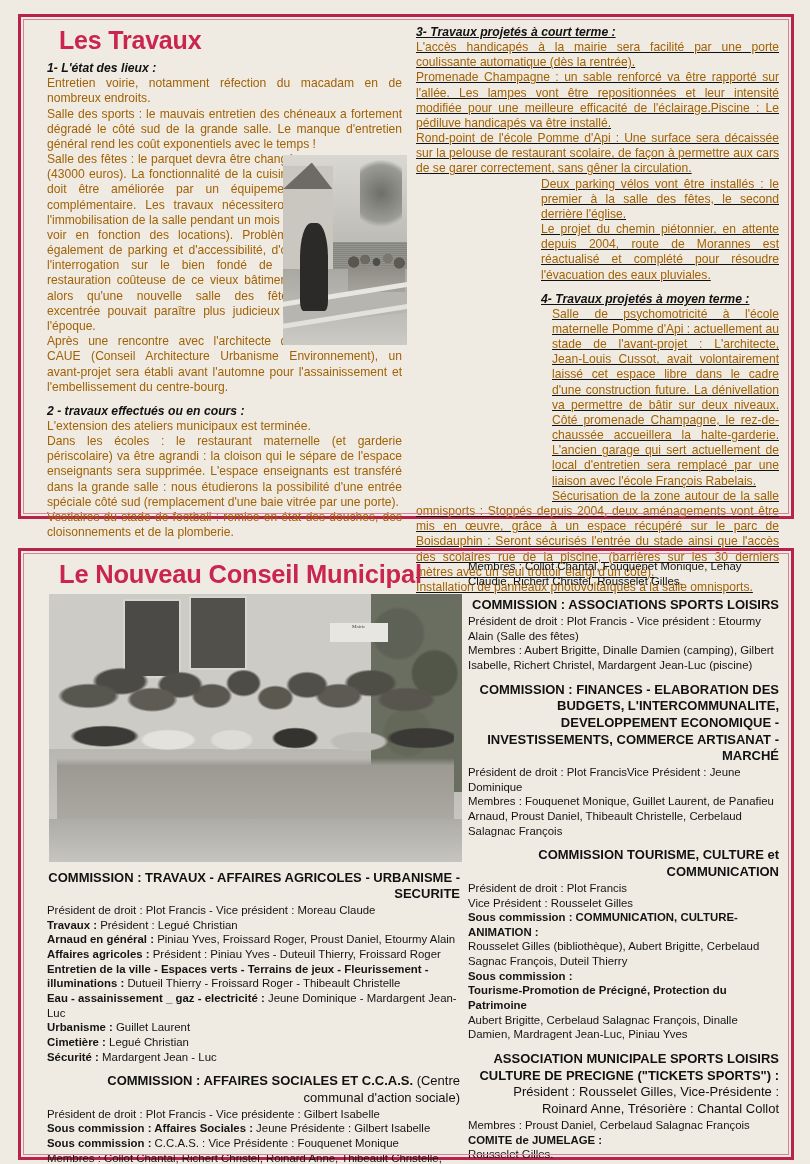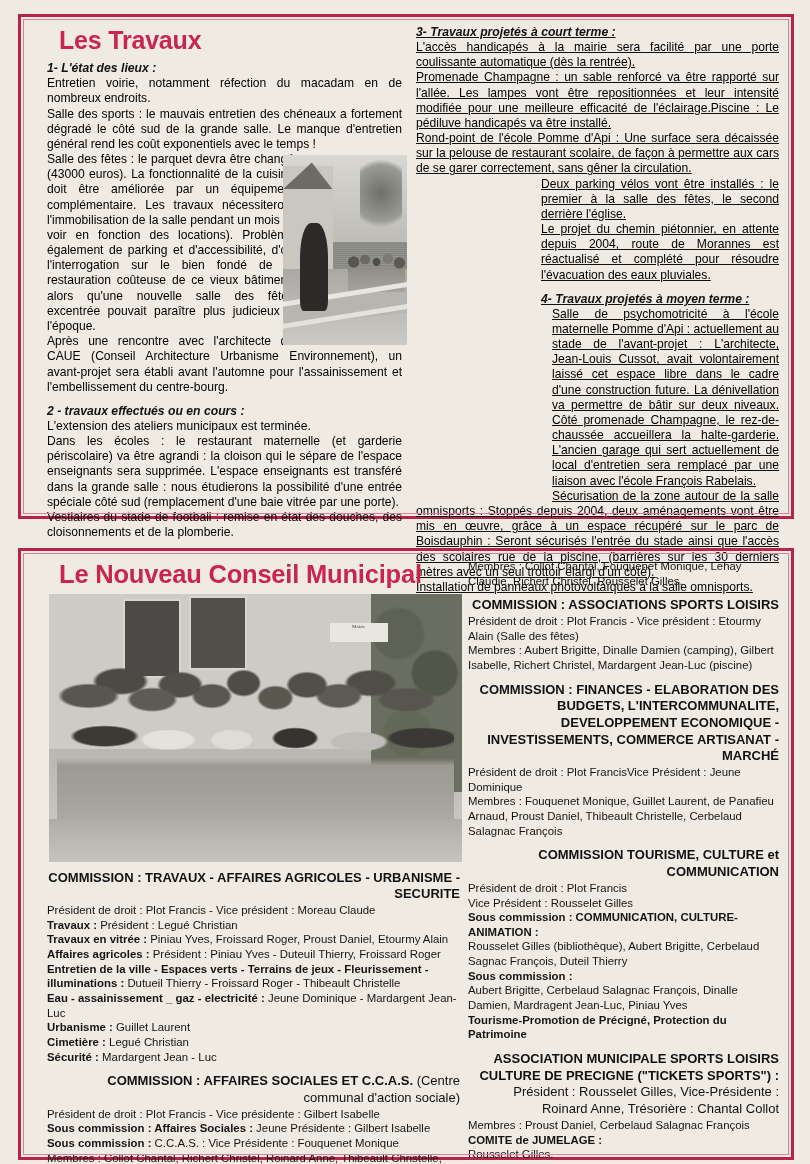--- a/index.html
+++ b/index.html
@@ -73,21 +73,21 @@
     box-sizing: border-box;
     text-decoration: underline;
   }
 
   p.body, div.body {
     font-size: 12.1px;
     line-height: 1.255;
     margin: 0 0 0 0;
     text-align: justify;
     hyphens: auto;
-    color: #000000;
+    color: #a16207;
   }
   .sub-head {
     font-size: 12.2px;
     font-weight: bold;
     font-style: italic;
     margin: 0 0 1px 0;
     color: #111;
   }
   .gap { height: 9px; }
 
@@ -290,21 +290,21 @@
               </div>
             <div class="crowd"></div>
               <div class="steps"></div>
           </div>
 
           <div id="conseil-left-body">
               <div class="blk">
                 <div class="cmt-head">COMMISSION : TRAVAUX - AFFAIRES AGRICOLES - URBANISME - SECURITE</div>
                 <div class="cmt"><span>Président de droit : Plot Francis - Vice président : Moreau Claude</span></div>
                 <div class="cmt"><b>Travaux : </b><span>Président : Legué Christian</span></div>
-                <div class="cmt"><b>Travaux en vitrée : </b><span>Piniau Yves, Froissard Roger, Proust Daniel, Etourmy Alain</span></div>
+                <div class="cmt"><b>Arnaud en général : </b><span>Piniau Yves, Froissard Roger, Proust Daniel, Etourmy Alain</span></div>
                 <div class="cmt"><b>Affaires agricoles : </b><span>Président : Piniau Yves - Duteuil Thierry, Froissard Roger</span></div>
                 <div class="cmt"><b>Entretien de la ville - Espaces verts - Terrains de jeux - Fleurissement -</b></div>
                 <div class="cmt"><b>illuminations : </b><span>Dutueil Thierry - Froissard Roger - Thibeault Christelle</span></div>
                 <div class="cmt"><b>Eau - assainissement _ gaz - electricité : </b><span>Jeune Dominique - Mardargent Jean-Luc</span></div>
                 <div class="cmt"><b>Urbanisme : </b><span>Guillet Laurent</span></div>
                 <div class="cmt"><b>Cimetière : </b><span>Legué Christian</span></div>
                 <div class="cmt"><b>Sécurité : </b><span>Mardargent Jean - Luc</span></div>
               </div>
               <div class="blk">
                 <div class="cmt-head">COMMISSION : AFFAIRES SOCIALES ET C.C.A.S.<span style="font-weight: normal;"> (Centre communal d'action sociale)</span></div>
@@ -334,22 +334,22 @@
                 <div class="cmt"><span>Président de droit : Plot FrancisVice Président : Jeune Dominique</span></div>
                 <div class="cmt"><span>Membres : Fouquenet Monique, Guillet Laurent, de Panafieu Arnaud, Proust Daniel, Thibeault Christelle, Cerbelaud Salagnac François</span></div>
               </div>
               <div class="blk">
                 <div class="cmt-head">COMMISSION TOURISME, CULTURE et COMMUNICATION</div>
                 <div class="cmt"><span>Président de droit : Plot Francis</span></div>
                 <div class="cmt"><span>Vice Président : Rousselet Gilles</span></div>
                 <div class="cmt"><b>Sous commission : COMMUNICATION, CULTURE-ANIMATION :</b></div>
                 <div class="cmt"><span>Rousselet Gilles (bibliothèque), Aubert Brigitte, Cerbelaud Sagnac François, Duteil Thierry</span></div>
                 <div class="cmt"><b>Sous commission :</b></div>
+                <div class="cmt"><b>Tourisme-Promotion de Précigné, Protection du Patrimoine</b></div>
                 <div class="cmt"><span>Aubert Brigitte, Cerbelaud Salagnac François, Dinalle Damien, Mardragent Jean-Luc, Piniau Yves</span></div>
-                <div class="cmt"><b>Tourisme-Promotion de Précigné, Protection du Patrimoine</b></div>
               </div>
               <div class="blk">
                 <div class="cmt-head">ASSOCIATION MUNICIPALE SPORTS LOISIRS CULTURE DE PRECIGNE ("TICKETS SPORTS") :<span style="font-weight: normal;"> Président : Rousselet Gilles, Vice-Présidente : Roinard Anne, Trésorière : Chantal Collot</span></div>
                 <div class="cmt"><span>Membres : Proust Daniel, Cerbelaud Salagnac François</span></div>
                 <div class="cmt"><b>COMITE de JUMELAGE :</b></div>
                 <div class="cmt"><span>Rousselet Gilles.</span></div>
               </div>
               <div class="blk">
                 <div class="cmt-head">COMMISSION D'APPEL D'OFFRES :</div>
                 <div class="cmt"><span>Monsieur Plot Francis Maire, Legué Christian son représentant</span></div>

